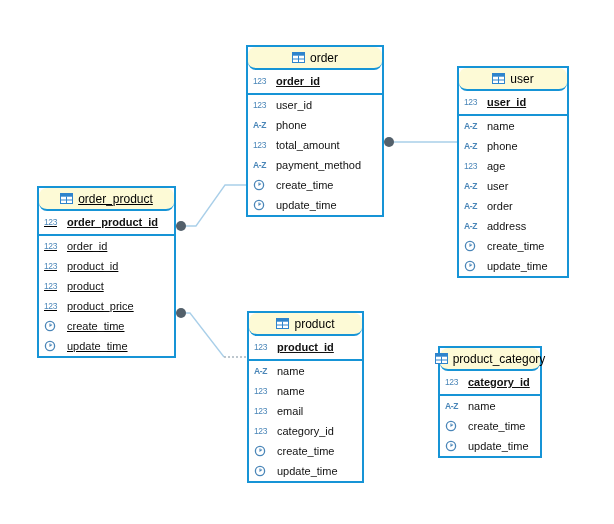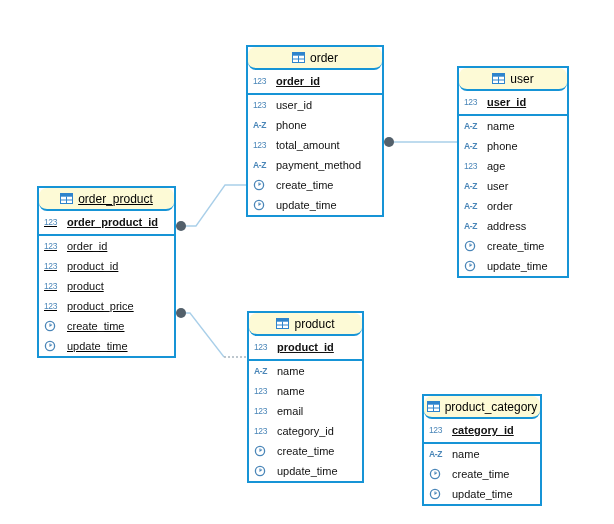--- a/index.html
+++ b/index.html
@@ -236,21 +236,21 @@
       <div class="row">
         <span class="ticon">
           <svg width="12" height="12" viewBox="0 0 12 12">
             <circle cx="6" cy="6" r="4.6" fill="none" stroke="#4a86b8" stroke-width="1.3"></circle>
             <path d="M6 3.4 L6 6 L8 4.6" fill="none" stroke="#4a86b8" stroke-width="1.1"></path>
           </svg>
         </span>
         <span class="fname">update_time</span>
       </div>
     </div>
-    <div class="table" style="left: 422px; top: 346px; width: 120px; margin-top: 48px;">
+    <div class="table" style="left: 438px; top: 346px; width: 104px;">
       <div class="hdr">
         <span class="ticon" style="flex: 0 0 13px; width: 13px;">
           <svg width="13" height="11" viewBox="0 0 13 11">
             <rect x="0.5" y="0.5" width="12" height="10" fill="#ffffff" stroke="#2e84cc"></rect>
             <rect x="0.5" y="0.5" width="12" height="3.2" fill="#2e84cc"></rect>
             <line x1="6.5" y1="3.5" x2="6.5" y2="10.5" stroke="#2e84cc"></line>
             <line x1="0.5" y1="7" x2="12.5" y2="7" stroke="#2e84cc"></line>
           </svg>
         </span>
         <span>product_category</span>

